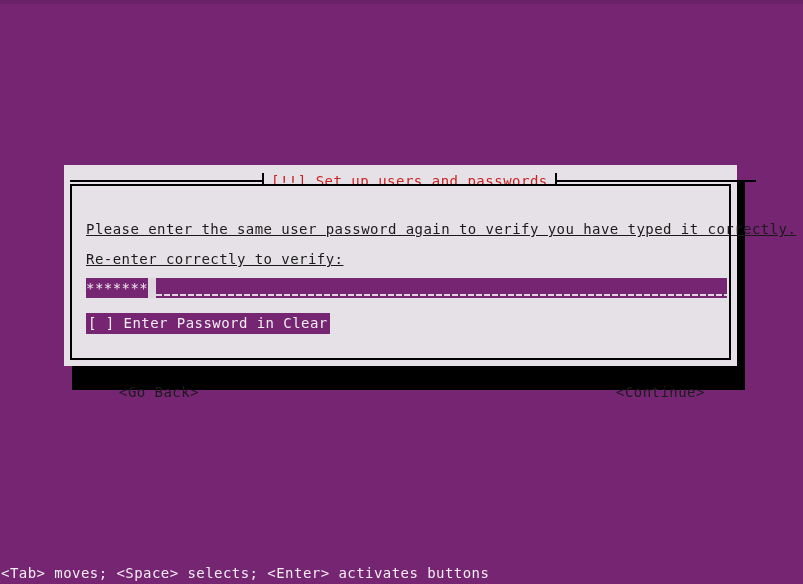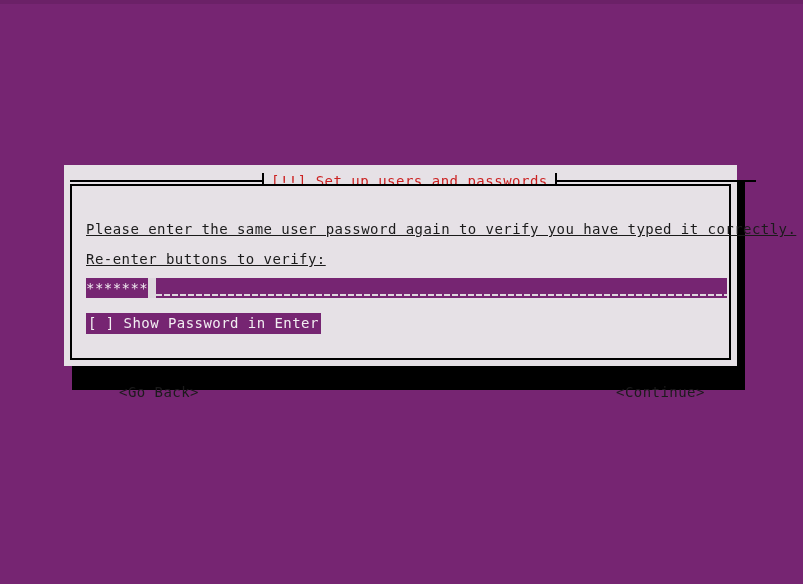--- a/index.html
+++ b/index.html
@@ -223,32 +223,33 @@
       <div class="title-tick"></div>
       <div class="title-text">[!!] Set up users and passwords</div>
       <div class="title-tick"></div>
       <div class="title-rule right"></div>
     </div>
 
     <div class="content-box">
 
       <div class="line prompt-line">Please enter the same user password again to verify you have typed it correctly.</div>
 
-      <div class="line reenter-line">Re-enter buttons to verify:</div>
+      <div class="line reenter-line">Re-enter correctly to verify:</div>
 
       <div class="pw-field">
         <div class="pw-track"></div>
         <div class="pw-rail" style="left: 70.1562px; width: 570.844px;"></div>
         <div class="pw-stars">*******</div>
         <div class="pw-cursor" style="left: 62.1562px;"></div>
       </div>
 
-      <div class="checkbox-row">[ ] Show Password in Enter</div>
+      <div class="checkbox-row">[ ] Enter Password in Clear</div>
 
       <div class="btn btn-back">&lt;Go Back&gt;</div>
 
       <div class="btn btn-continue">&lt;Continue&gt;</div>
 
     </div>
   </div>
 
+  <div class="status-bar">&lt;Tab&gt; moves; &lt;Space&gt; selects; &lt;Enter&gt; activates buttons</div>
 
 </div>
 
 </body></html>

